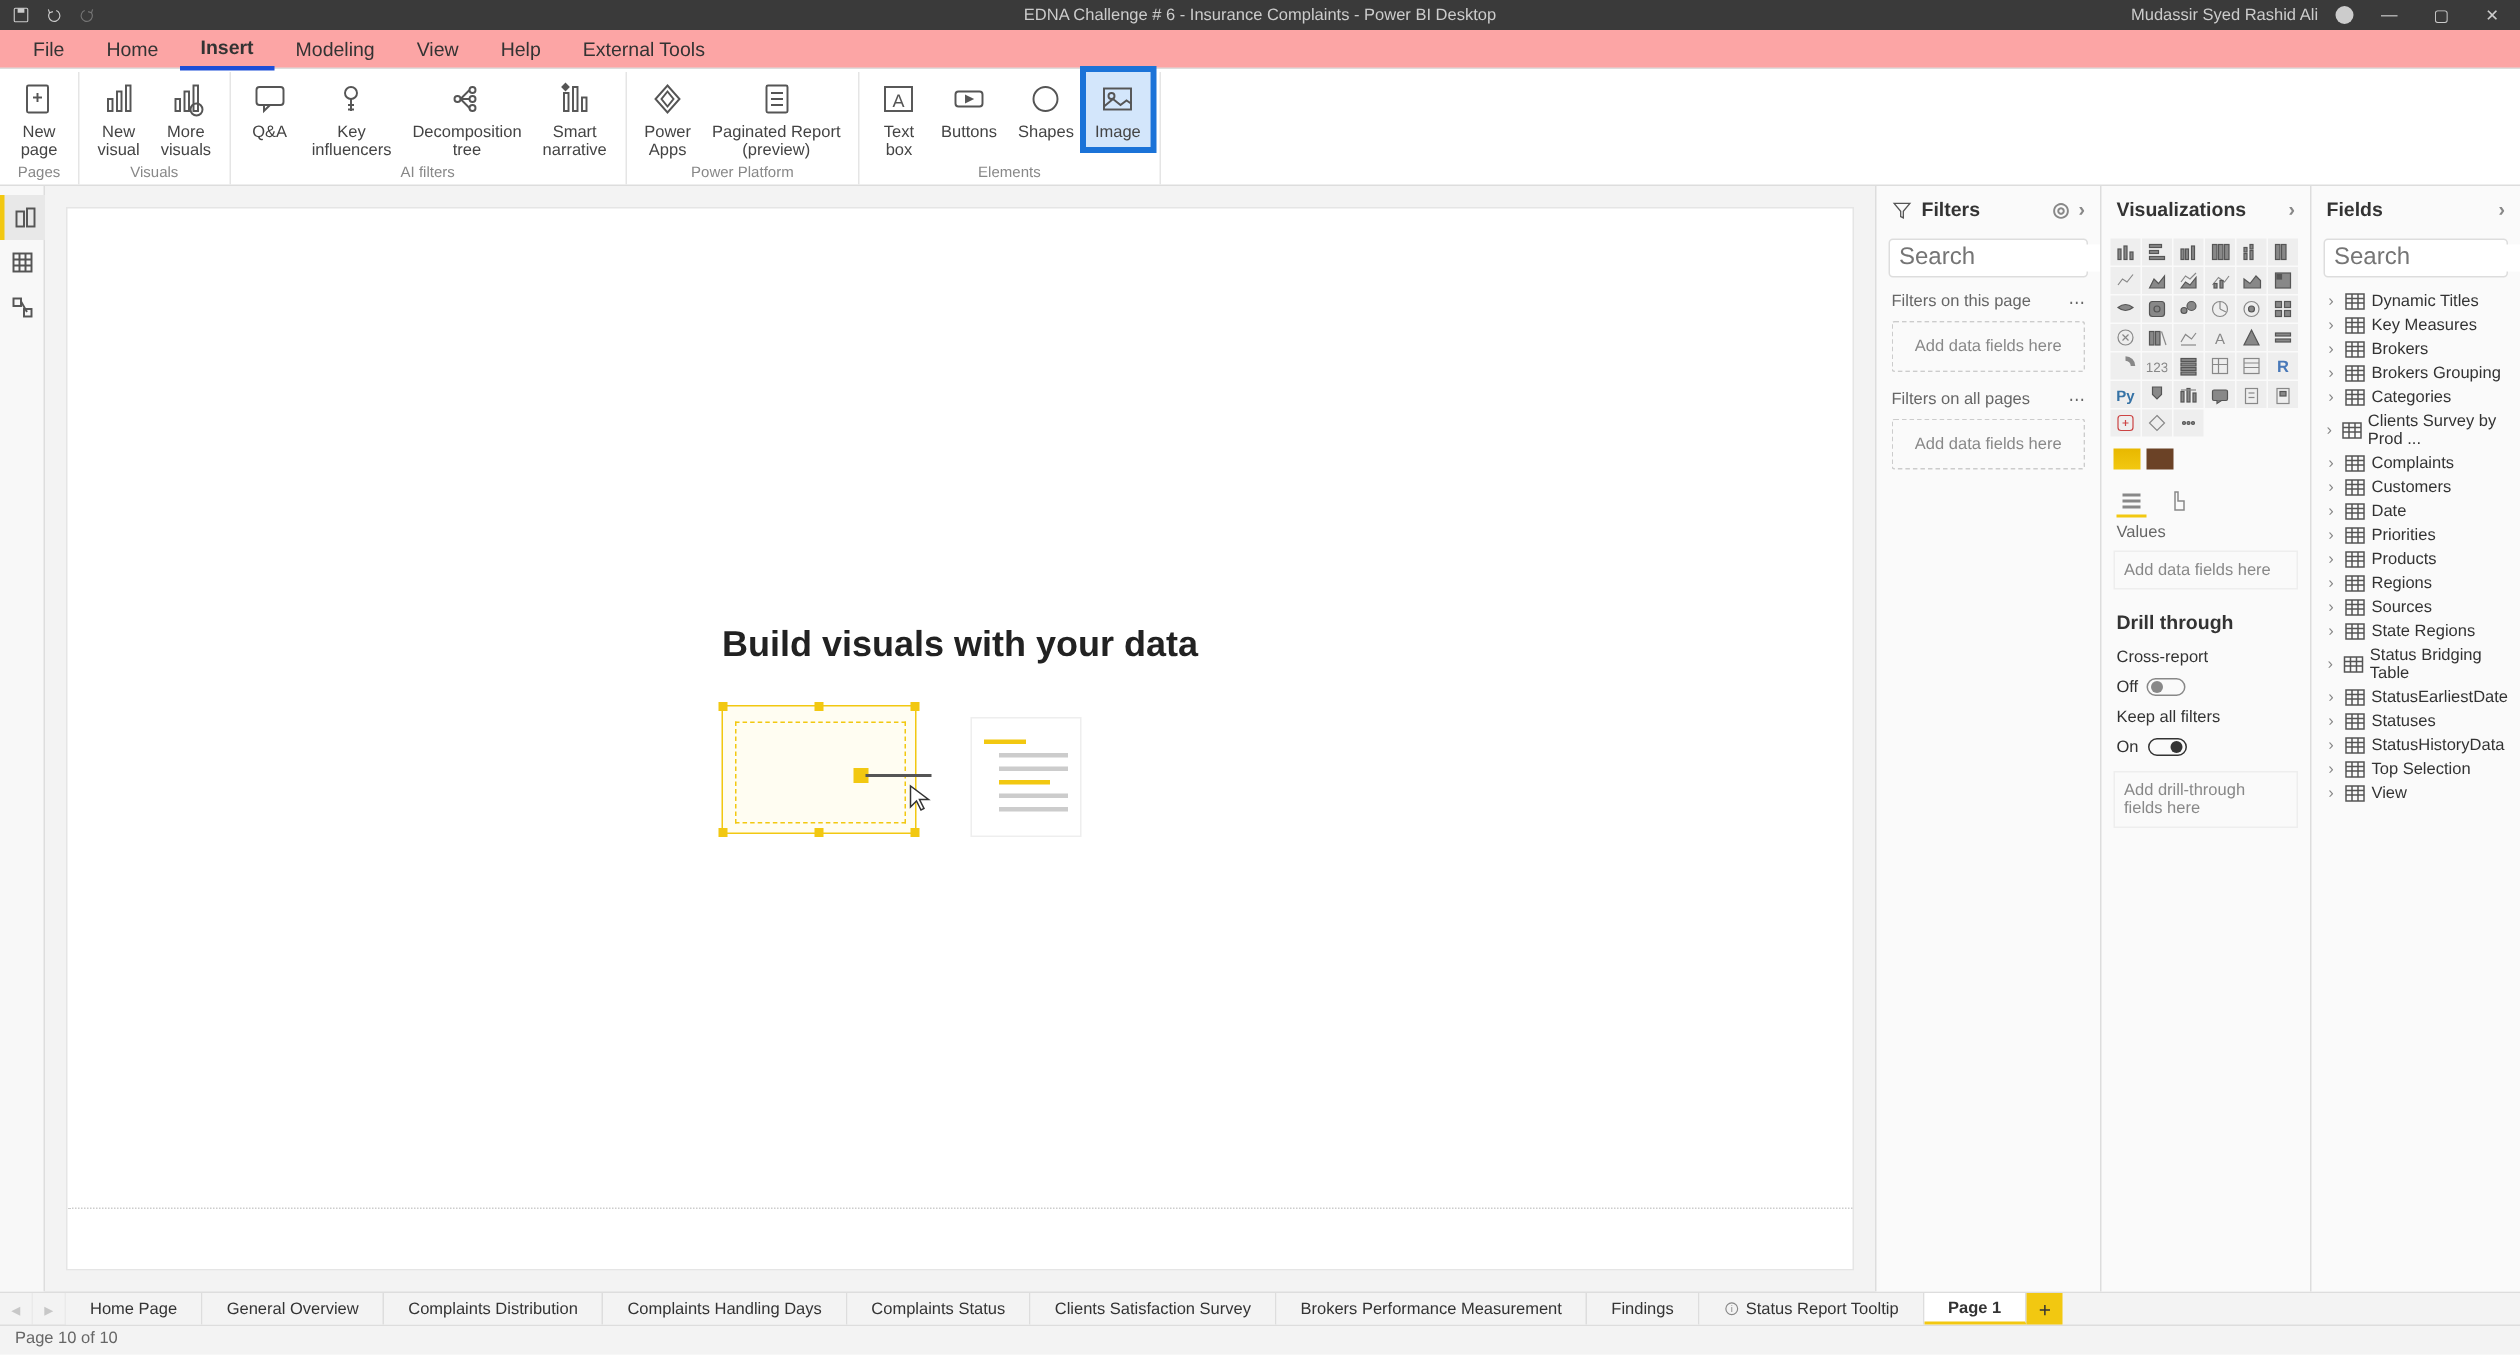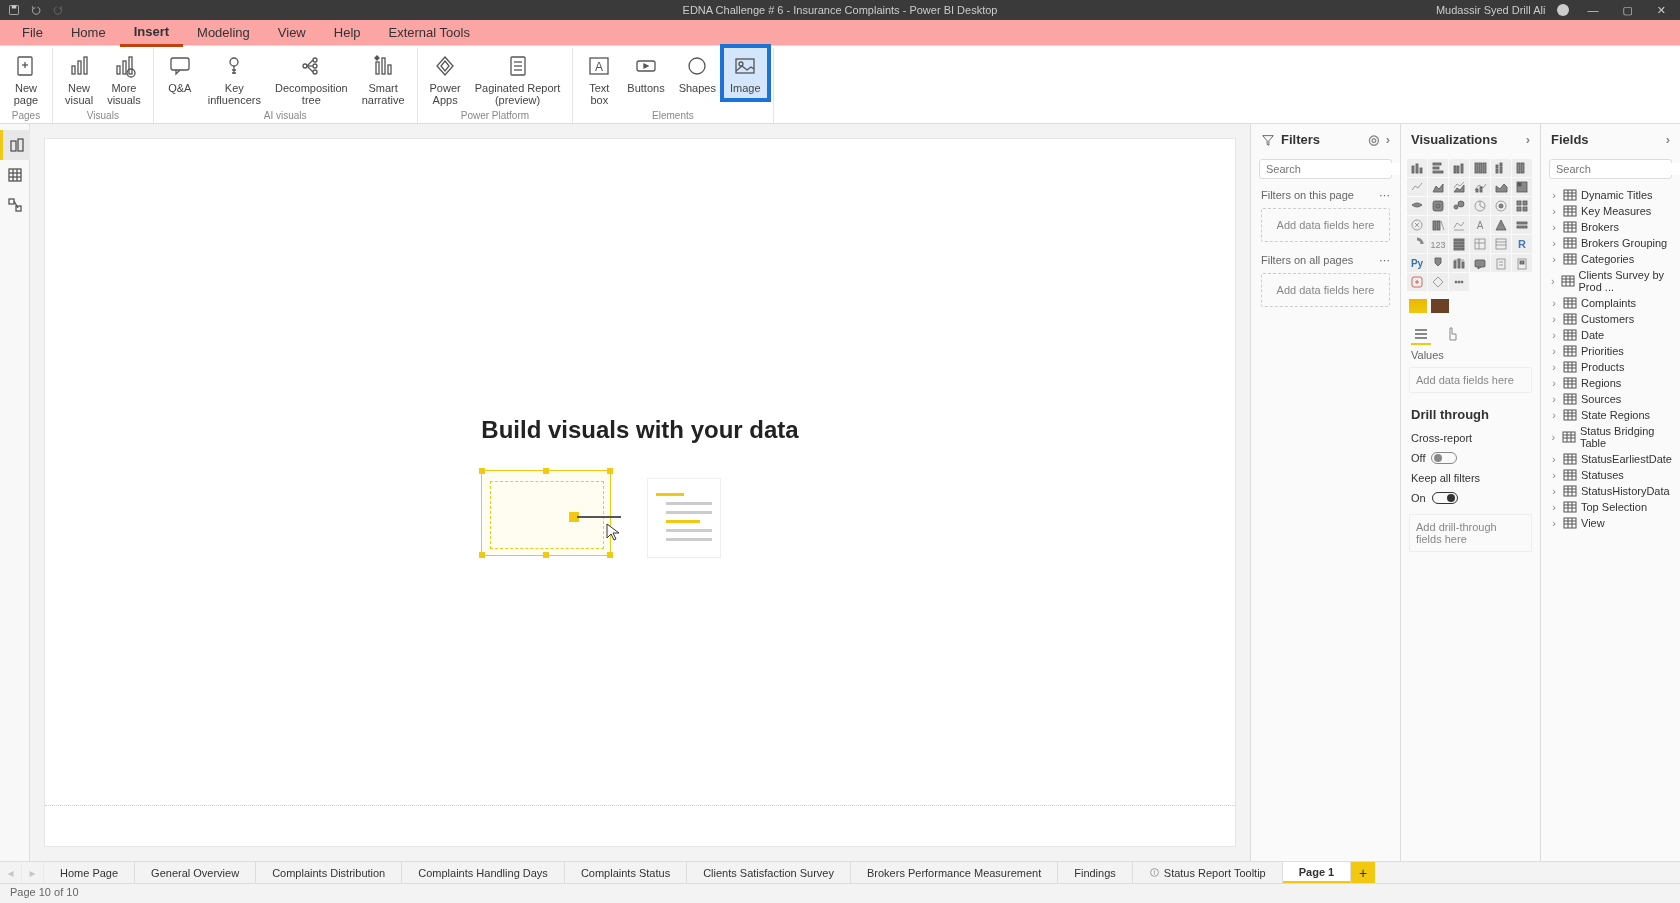--- a/index.html
+++ b/index.html
@@ -10,21 +10,21 @@
     .title-bar-left { display: flex; align-items: center; gap: 10px; }
     .title-bar-center { position: absolute; left: 50%; transform: translateX(-50%); }
     .title-bar-right { display: flex; align-items: center; gap: 12px; }
     .title-icon { width: 12px; height: 12px; display: inline-block; fill: #ccc; }
     .window-btn { padding: 0 6px; cursor: pointer; }
     .user-dot { width: 12px; height: 12px; background: #ccc; border-radius: 50%; }
 
     
     .menu-bar { height: 26px; background: #fca5a5; border-bottom: 1px solid #ddd; display: flex; align-items: center; padding-left: 8px; }
     .menu-item { padding: 5px 14px; cursor: pointer; font-size: 13px; }
-    .menu-item.active { border-bottom: 3px solid #c2410c; font-weight: 600; }
+    .menu-item.active { border-bottom: 3px solid #1d4ed8; font-weight: 600; }
 
     
     .ribbon { height: 78px; background: #fff; border-bottom: 1px solid #ddd; display: flex; align-items: flex-end; padding: 2px 0 0 0; }
     .ribbon-group { display: flex; flex-direction: column; align-items: center; border-right: 1px solid #e5e5e5; padding: 0 6px; height: 100%; }
     .ribbon-group-items { display: flex; align-items: flex-start; gap: 2px; flex: 1; }
     .ribbon-group-label { font-size: 10px; color: #888; padding-bottom: 2px; }
     .ribbon-btn { display: flex; flex-direction: column; align-items: center; justify-content: flex-start; padding: 4px 6px; cursor: pointer; min-width: 36px; position: relative; }
     .ribbon-btn .ricon { width: 28px; height: 28px; display: flex; align-items: center; justify-content: center; }
     .ribbon-btn .rlabel { font-size: 11px; color: #444; text-align: center; line-height: 12px; margin-top: 2px; white-space: pre-line; }
     .ribbon-btn.highlight { outline: 4px solid #1b73d8; background: #d3e6fb; }
@@ -55,21 +55,21 @@
     .canvas-divider { position: absolute; bottom: 40px; left: 0; right: 0; border-top: 1px dotted #ccc; }
 
     
     .side-pane { background: #fafafa; border-left: 1px solid #ddd; display: flex; flex-direction: column; }
     .pane-filters { width: 150px; }
     .pane-viz { width: 140px; }
     .pane-fields { width: 140px; }
     .pane-header { display: flex; align-items: center; justify-content: space-between; padding: 8px 10px; font-weight: 600; font-size: 13px; color: #333; }
     .pane-header .hdr-icons { display: flex; gap: 6px; }
     .search-box { margin: 4px 8px; border: 1px solid #ddd; border-radius: 3px; background: #fff; display: flex; align-items: center; padding: 3px 6px; }
-    .search-box input { border: none; outline: none; font-size: 11px; flex: 1; }
+    .search-box input { border: none; outline: none; font-size: 16px; flex: 1; }
     .filter-section { padding: 6px 10px; }
     .filter-label { font-size: 11px; color: #666; margin-bottom: 6px; display: flex; justify-content: space-between; }
     .filter-drop { border: 1px dashed #ccc; padding: 10px; text-align: center; font-size: 11px; color: #888; border-radius: 2px; }
 
     .viz-icons { display: flex; flex-wrap: wrap; padding: 4px 6px; gap: 1px; }
     .viz-icon { width: 20px; height: 18px; background: #eee; display:flex; align-items:center; justify-content:center; cursor: pointer; }
     .viz-icon svg { width: 14px; height: 14px; stroke: #555; fill: #888; stroke-width: 0.8; }
 
     .viz-tabs { display:flex; gap: 12px; padding: 8px 10px 2px; }
     .viz-tab { width: 20px; height: 20px; border-bottom: 2px solid transparent; display:flex; align-items:center; justify-content:center; }
@@ -120,21 +120,21 @@
     </span>
     <span class="title-icon" style="opacity:0.4">
       <svg viewBox="0 0 16 16">
           <path d="M6 4 A5 5 0 1 0 12 6" fill="none" stroke="#ccc"></path>
           <path d="M13 3 L12 6 L9 5" fill="none" stroke="#ccc"></path>
         </svg>
     </span>
   </div>
   <div class="title-bar-center">EDNA Challenge # 6 - Insurance Complaints - Power BI Desktop</div>
   <div class="title-bar-right">
-    <span>Mudassir Syed Drill Ali</span>
+    <span>Mudassir Syed Rashid Ali</span>
     <span class="user-dot"></span>
     <span class="window-btn">—</span>
     <span class="window-btn">▢</span>
     <span class="window-btn">✕</span>
   </div>
 </div>
 
 <div class="menu-bar" id="menu-bar">
     <div class="menu-item">File</div>
     <div class="menu-item">Home</div>
@@ -232,21 +232,21 @@
               <rect x="5" y="8" width="3" height="12"></rect>
               <rect x="11" y="4" width="3" height="16"></rect>
               <rect x="17" y="11" width="3" height="9"></rect>
               <path d="M4 4 L6 2 L8 4 L6 6 Z" fill="#555"></path>
             </svg>
           </div>
           <div class="rlabel">Smart
 narrative</div>
         </div>
       </div>
-      <div class="ribbon-group-label">AI visuals</div>
+      <div class="ribbon-group-label">AI filters</div>
     </div>
     <div class="ribbon-group">
       <div class="ribbon-group-items">
         <div class="ribbon-btn">
           <div class="ricon">
             <svg viewBox="0 0 24 24">
               <path d="M12 3 L20 12 L12 21 L4 12 Z"></path>
               <path d="M12 7 L16 12 L12 17 L8 12 Z"></path>
             </svg>
           </div>

